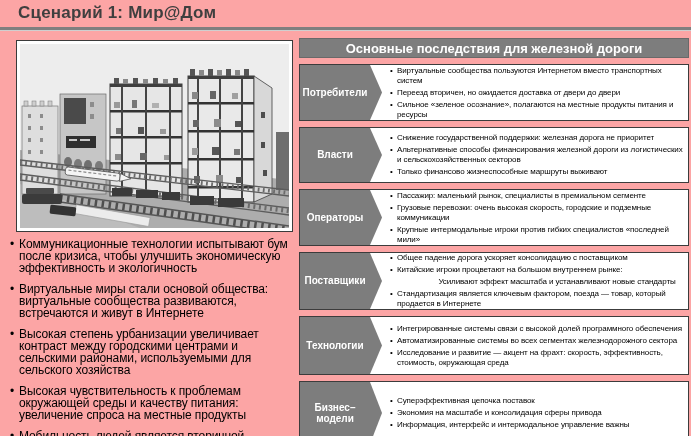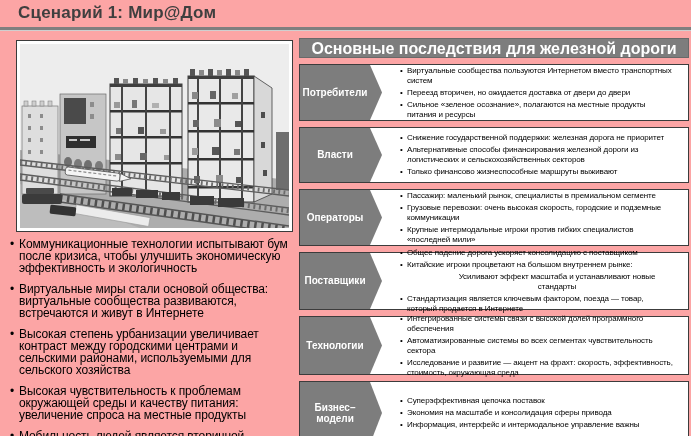--- a/index.html
+++ b/index.html
@@ -12,29 +12,29 @@
 
   
   .image-frame { position:absolute; left:16px; top:40px; width:277px; height:192px; border:1px solid #3a3a3a; background:#fff; padding:3px; }
   .image-frame svg { display:block; }
   .left-bullets { position:absolute; left:10px; top:238px; width:288px; }
   .lb { position:relative; padding-left:9px; margin-bottom:9px; font-size:12px; line-height:12px; color:#000; letter-spacing:-.1px; }
   .lb::before { content:"•"; position:absolute; left:0; top:0; }
 
   
   .right-col { position:absolute; left:299px; top:38px; width:390px; }
-  .panel-header { height:20px; line-height:19px; background:#7d7d7d; border:1px solid #696969; color:#fff; font-weight:bold; font-size:16px; text-align:center; }
+  .panel-header { height:20px; line-height:19px; background:#7d7d7d; border:1px solid #696969; color:#fff; font-weight:bold; font-size:13px; text-align:center; }
   .row { position:relative; display:flex; align-items:stretch; border:1px solid #3c3c3c; background:#fff; margin-top:6px; }
   .r1{height:57px}.r2{height:56px}.r3{height:57px}.r4{height:58px}.r5{height:59px}.r6{height:64px}
   .arrow { flex:none; width:82px; background:#7d7d7d;
            clip-path:polygon(0 0, 70px 0, 82px 50%, 70px 100%, 0 100%);
            display:flex; align-items:center; justify-content:center;
            color:#fff; font-weight:bold; font-size:10px; line-height:1.15; text-align:center; padding-right:12px; }
   .bullets { flex:1; display:flex; flex-direction:column; justify-content:center; padding:3px 4px 3px 8px; }
-  .bi { position:relative; padding-left:7px; font-size:8px; line-height:10px; color:#000; letter-spacing:-.1px; margin:1px 10px; }
+  .bi { position:relative; padding-left:7px; font-size:8px; line-height:10px; color:#000; letter-spacing:-.1px; margin:1px 0; }
   .bi::before { content:"•"; position:absolute; left:0; top:0; }
   .bi.sub { padding-left:40px;text-align:center; }
   .bi.sub::before { content:""; }
 </style>
 </head>
 <body>
 
 <div class="slide">
 
   <div class="page-title">Сценарий 1: Мир@Дом</div>
@@ -224,21 +224,21 @@
         <div class="bi">Стандартизация является ключевым фактором, поезда — товар, который продается в Интернете</div>
       </div>
     </div>
 
     <div class="row r5">
       <div class="arrow">
         <span>Технологии</span>
       </div>
       <div class="bullets">
         <div class="bi">Интегрированные системы связи с высокой долей программного обеспечения</div>
-        <div class="bi">Автоматизированные системы во всех сегментах чувствительность сектора</div>
+        <div class="bi">Автоматизированные системы во всех сегментах железнодорожного сектора</div>
         <div class="bi">Исследование и развитие — акцент на фрахт: скорость, эффективность, стоимость, окружающая среда</div>
       </div>
     </div>
 
     <div class="row r6">
       <div class="arrow">
         <span>Бизнес–модели</span>
       </div>
       <div class="bullets">
         <div class="bi">Суперэффективная цепочка поставок</div>

